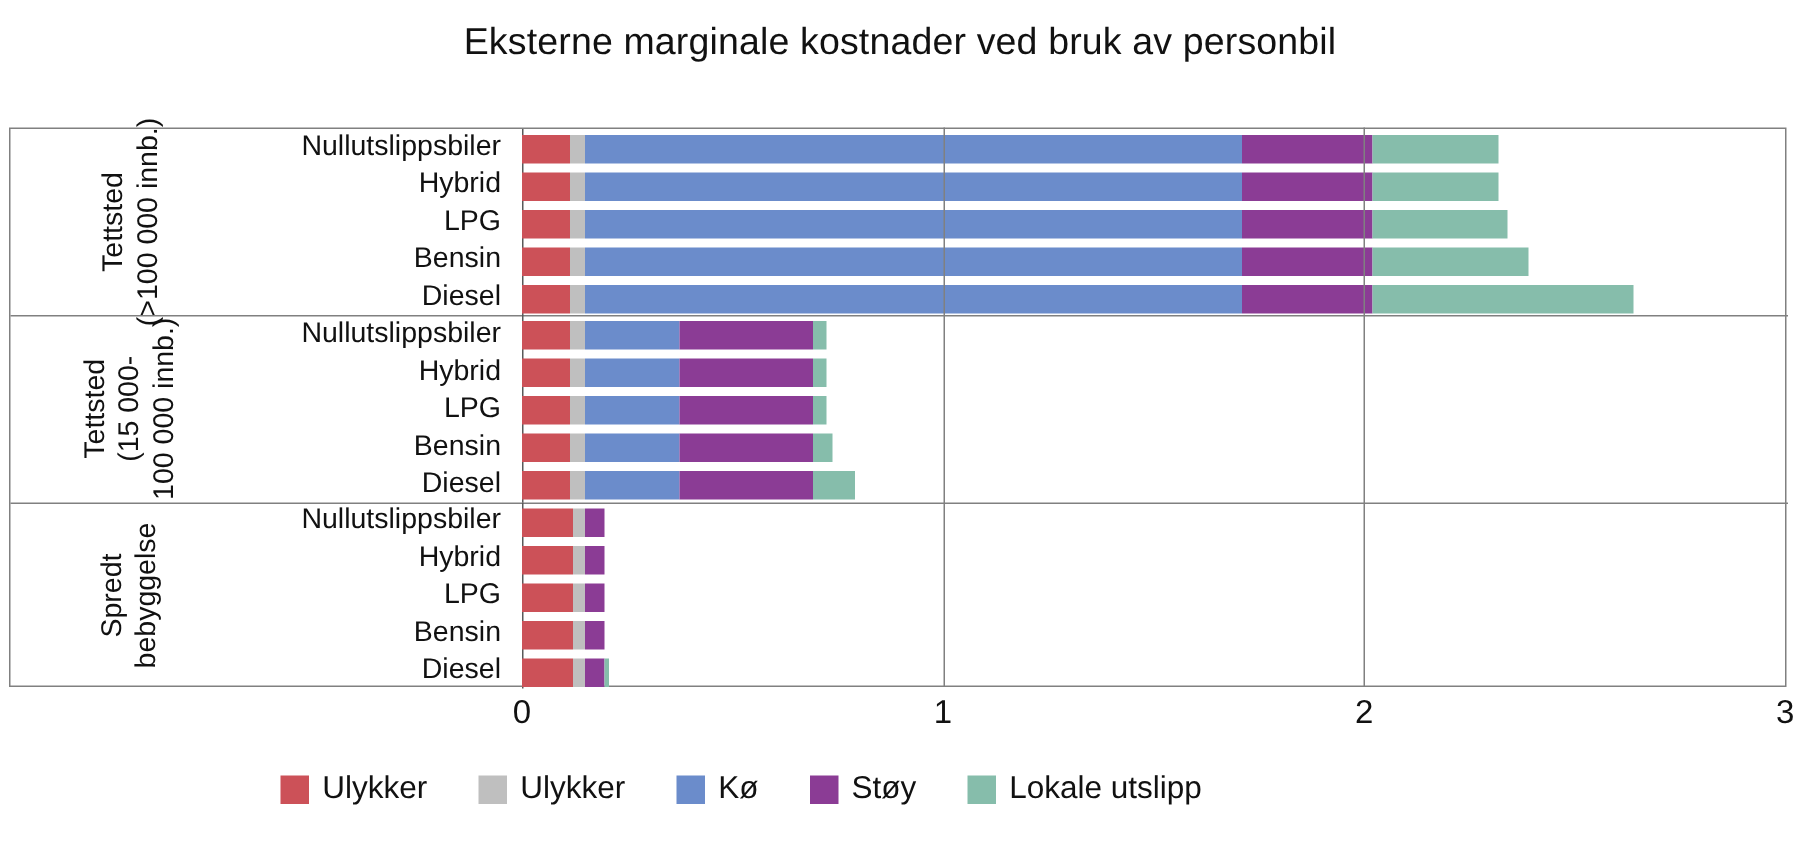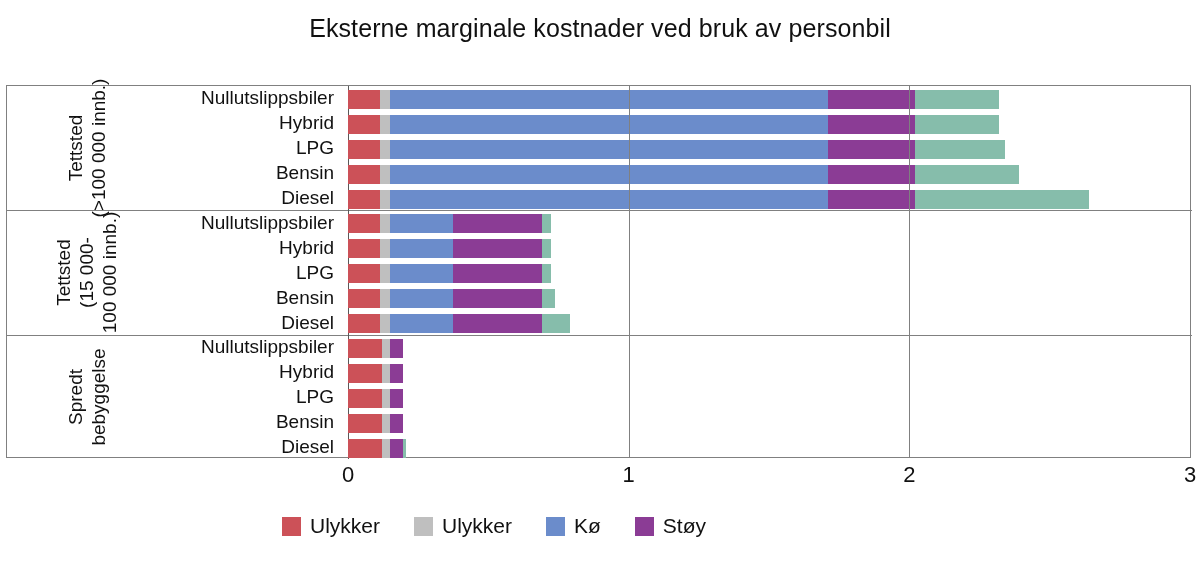--- a/index.html
+++ b/index.html
@@ -259,15 +259,19 @@
         <span class="legend-text">Ulykker</span>
       </div>
       <div class="legend-item">
         <span class="legend-swatch" style="background: rgb(107, 140, 203);"></span>
         <span class="legend-text">Kø</span>
       </div>
       <div class="legend-item">
         <span class="legend-swatch" style="background: rgb(139, 60, 149);"></span>
         <span class="legend-text">Støy</span>
       </div>
+      <div class="legend-item">
+        <span class="legend-swatch" style="background: rgb(134, 189, 171);"></span>
+        <span class="legend-text">Lokale utslipp</span>
+      </div>
     </div>
 
 </div>
 
 </body></html>

